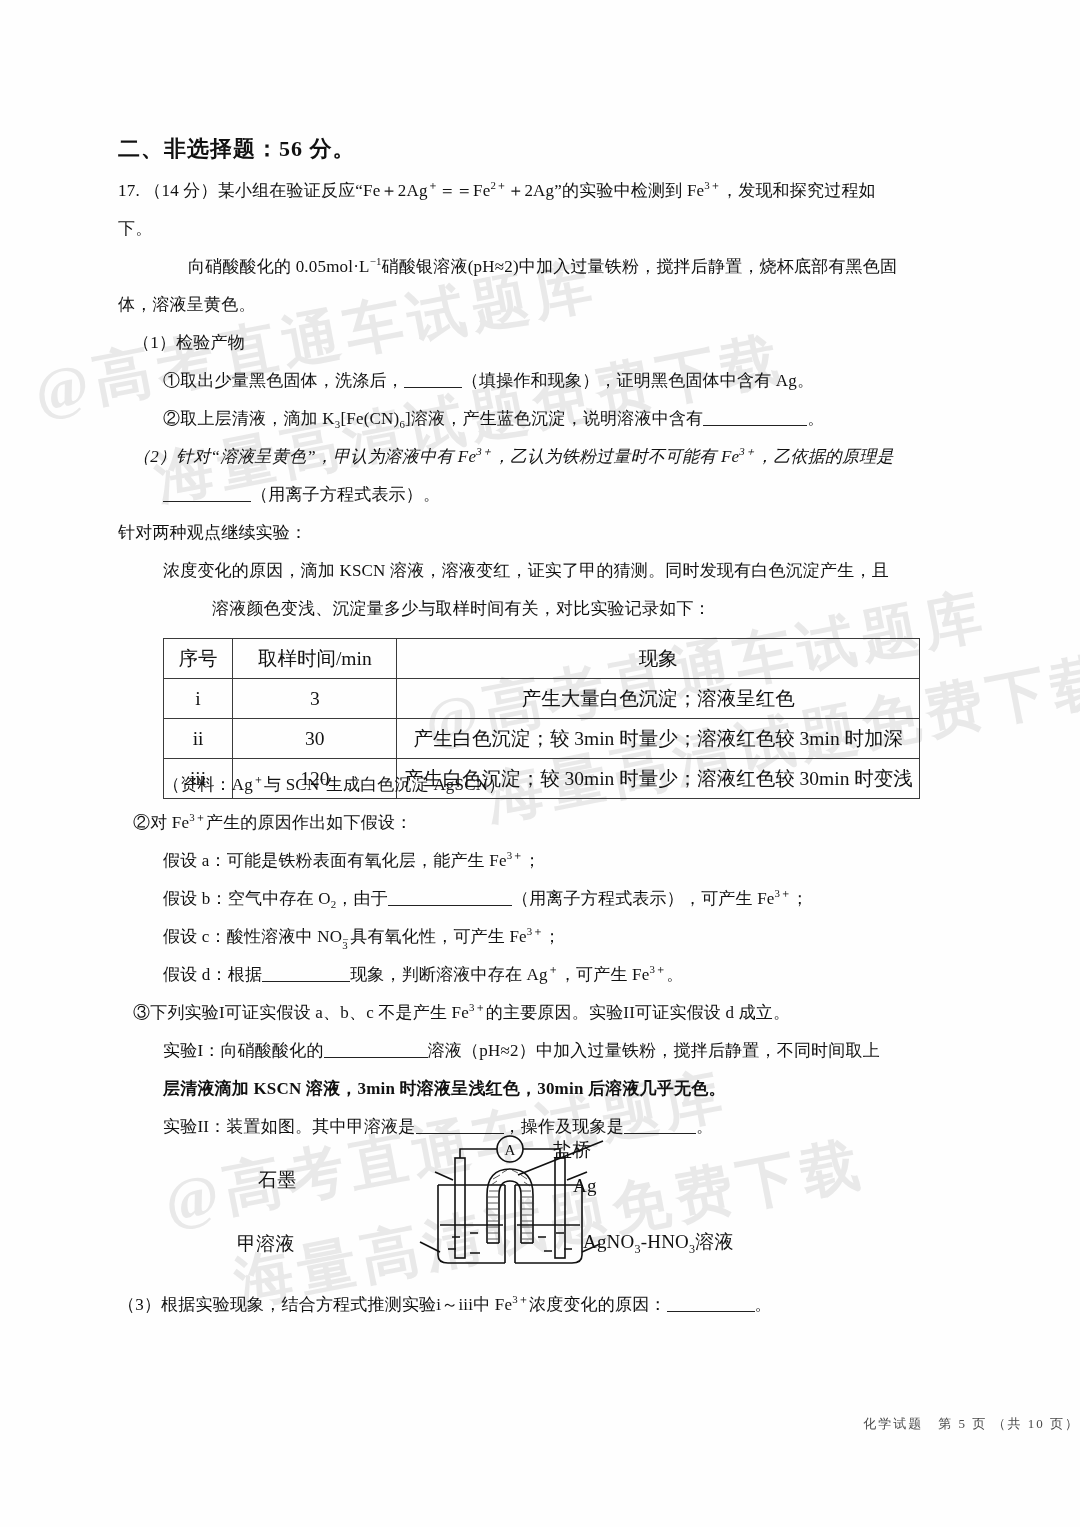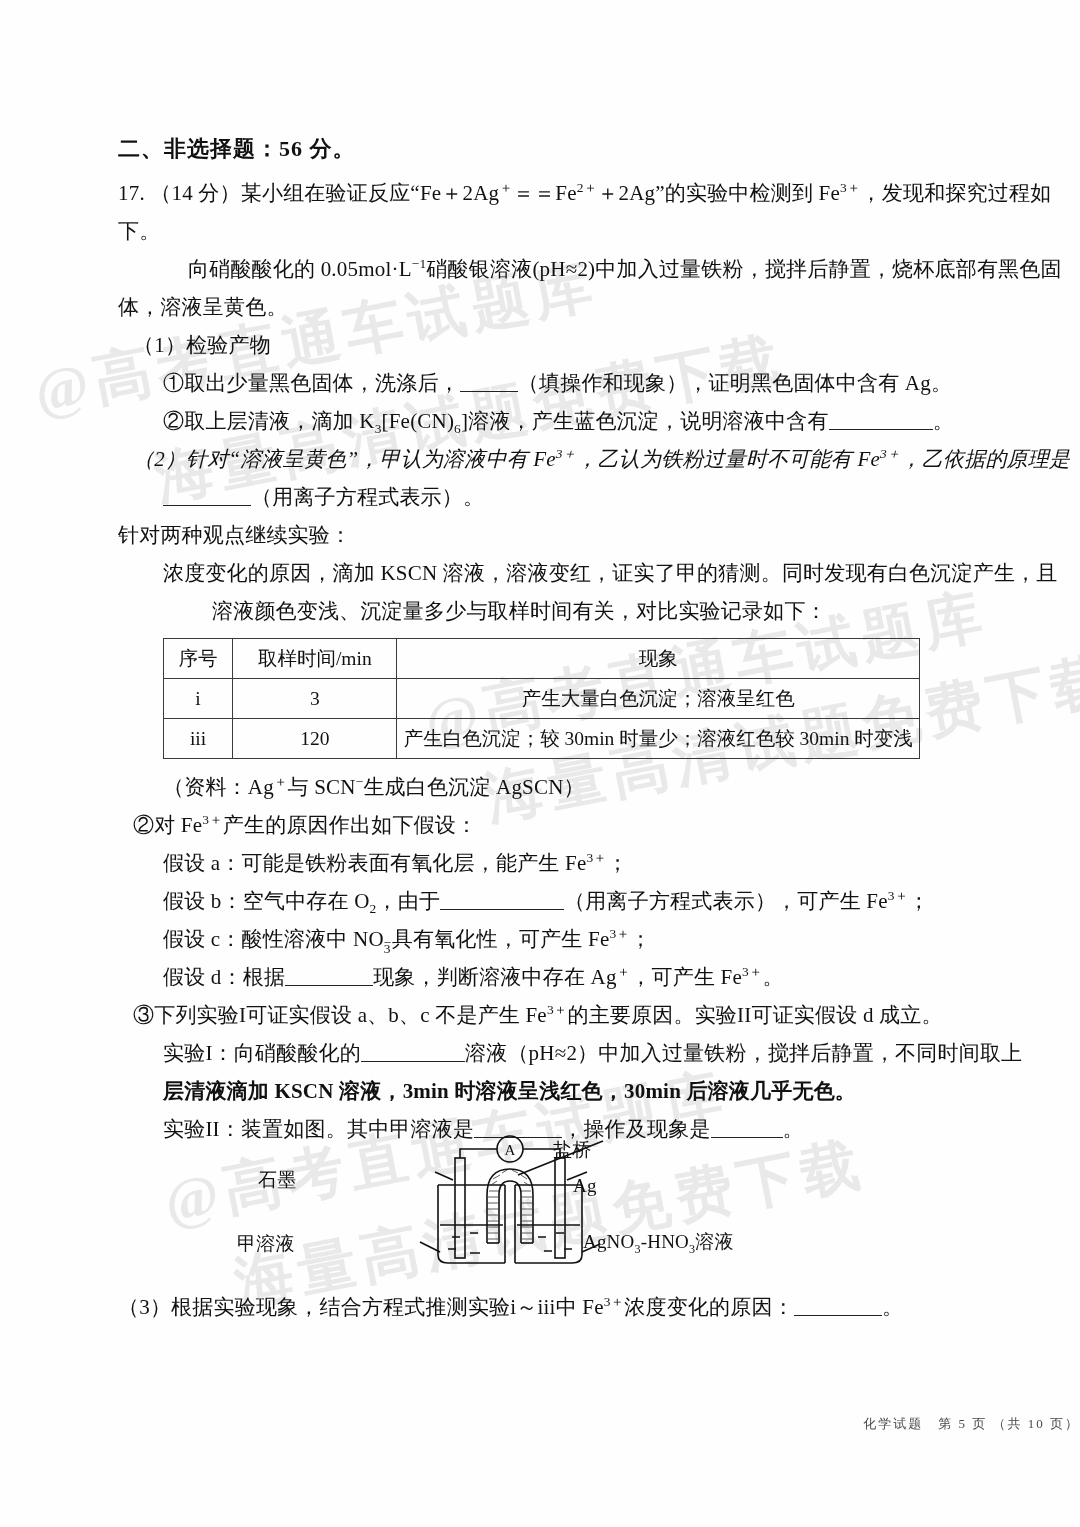--- a/index.html
+++ b/index.html
@@ -46,21 +46,21 @@
   .sec-head {
     position: absolute;
     left: 118px;
     top: 134px;
     font-size: 22px;
     font-weight: 700;
     letter-spacing: 1px;
   }
   .line {
     position: absolute;
-    font-size: 21px;
+    font-size: 17px;
     line-height: 1.25;
     letter-spacing: 0.2px;
     white-space: nowrap;
   }
   sup, sub {
     font-size: 0.64em;
     line-height: 0;
   }
   .blank {
     display: inline-block;
@@ -170,20 +170,25 @@
         <th class="c-no">序号</th>
         <th class="c-time">取样时间/min</th>
         <th class="c-phen">现象</th>
       </tr>
       <tr>
         <td>i</td>
         <td>3</td>
         <td>产生大量白色沉淀；溶液呈红色</td>
       </tr>
       <tr>
+        <td>ii</td>
+        <td>30</td>
+        <td>产生白色沉淀；较 3min 时量少；溶液红色较 3min 时加深</td>
+      </tr>
+      <tr>
         <td>iii</td>
         <td>120</td>
         <td>产生白色沉淀；较 30min 时量少；溶液红色较 30min 时变浅</td>
       </tr>
     </tbody>
       </table>
 
     <div class="line" style="left:163px; top:774px;">
       <span>（资料：Ag</span><sup>＋</sup><span>与 SCN</span><sup>−</sup><span>生成白色沉淀 AgSCN）</span>
     </div>

